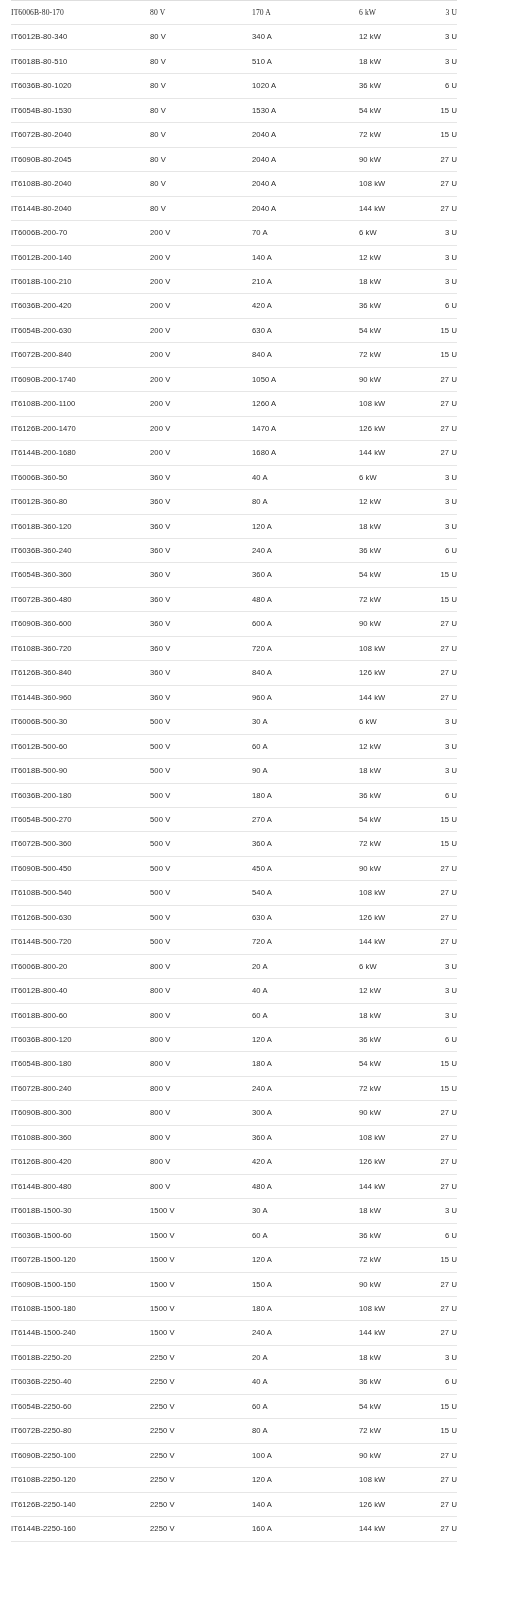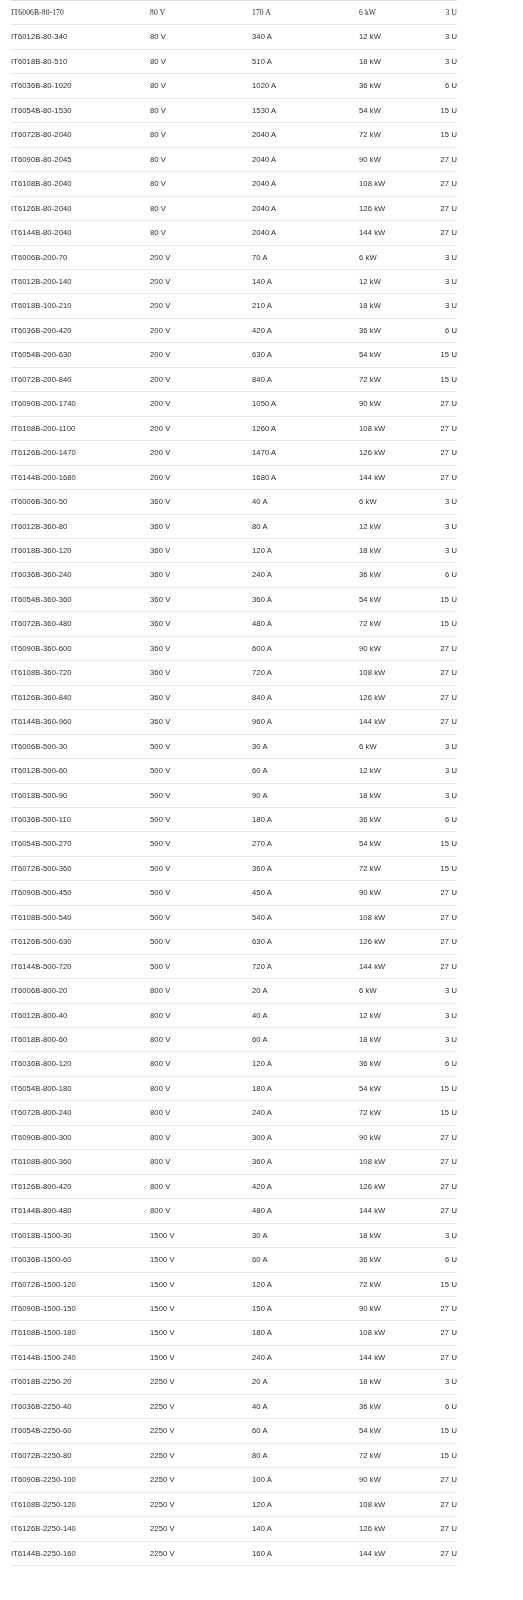--- a/index.html
+++ b/index.html
@@ -117,27 +117,20 @@
           <td class="rack">27 U</td>
         </tr>
         <tr>
           <td class="model">IT6108B-80-2040</td>
           <td class="volt">80 V</td>
           <td class="curr">2040 A</td>
           <td class="pow">108  kW</td>
           <td class="rack">27 U</td>
         </tr>
         <tr>
-          <td class="model">IT6126B-80-2040</td>
-          <td class="volt">80 V</td>
-          <td class="curr">2040 A</td>
-          <td class="pow">126  kW</td>
-          <td class="rack">27 U</td>
-        </tr>
-        <tr>
           <td class="model">IT6144B-80-2040</td>
           <td class="volt">80 V</td>
           <td class="curr">2040 A</td>
           <td class="pow">144  kW</td>
           <td class="rack">27 U</td>
         </tr>
         <tr>
           <td class="model">IT6006B-200-70</td>
           <td class="volt">200 V</td>
           <td class="curr">70 A</td>
@@ -292,21 +285,21 @@
           <td class="rack">3 U</td>
         </tr>
         <tr>
           <td class="model">IT6018B-500-90</td>
           <td class="volt">500 V</td>
           <td class="curr">90 A</td>
           <td class="pow">18 kW</td>
           <td class="rack">3 U</td>
         </tr>
         <tr>
-          <td class="model">IT6036B-500-110</td>
+          <td class="model">IT6036B-200-180</td>
           <td class="volt">500 V</td>
           <td class="curr">180 A</td>
           <td class="pow">36  kW</td>
           <td class="rack">6 U</td>
         </tr>
         <tr>
           <td class="model">IT6054B-500-270</td>
           <td class="volt">500 V</td>
           <td class="curr">270 A</td>
           <td class="pow">54  kW</td>

